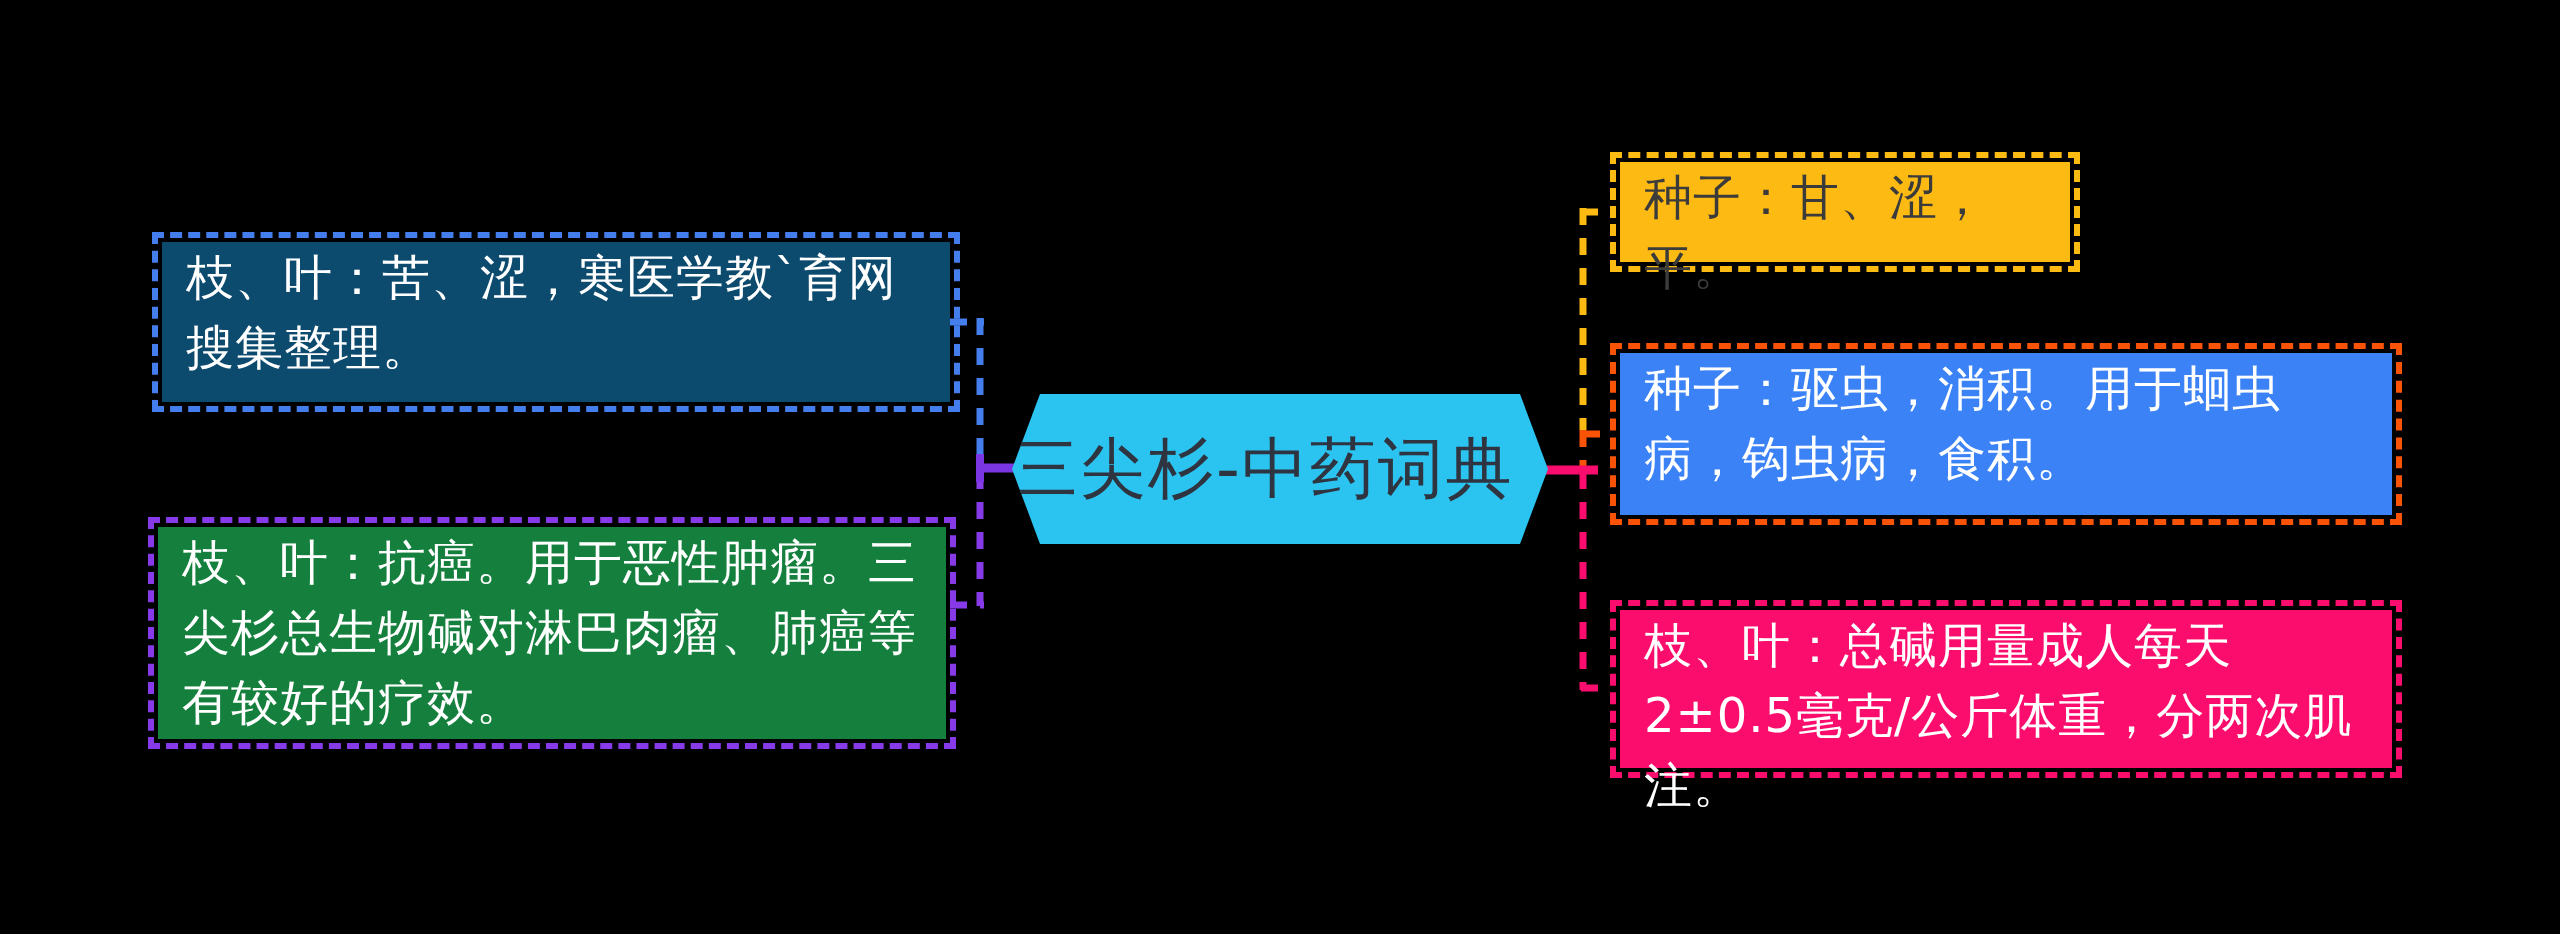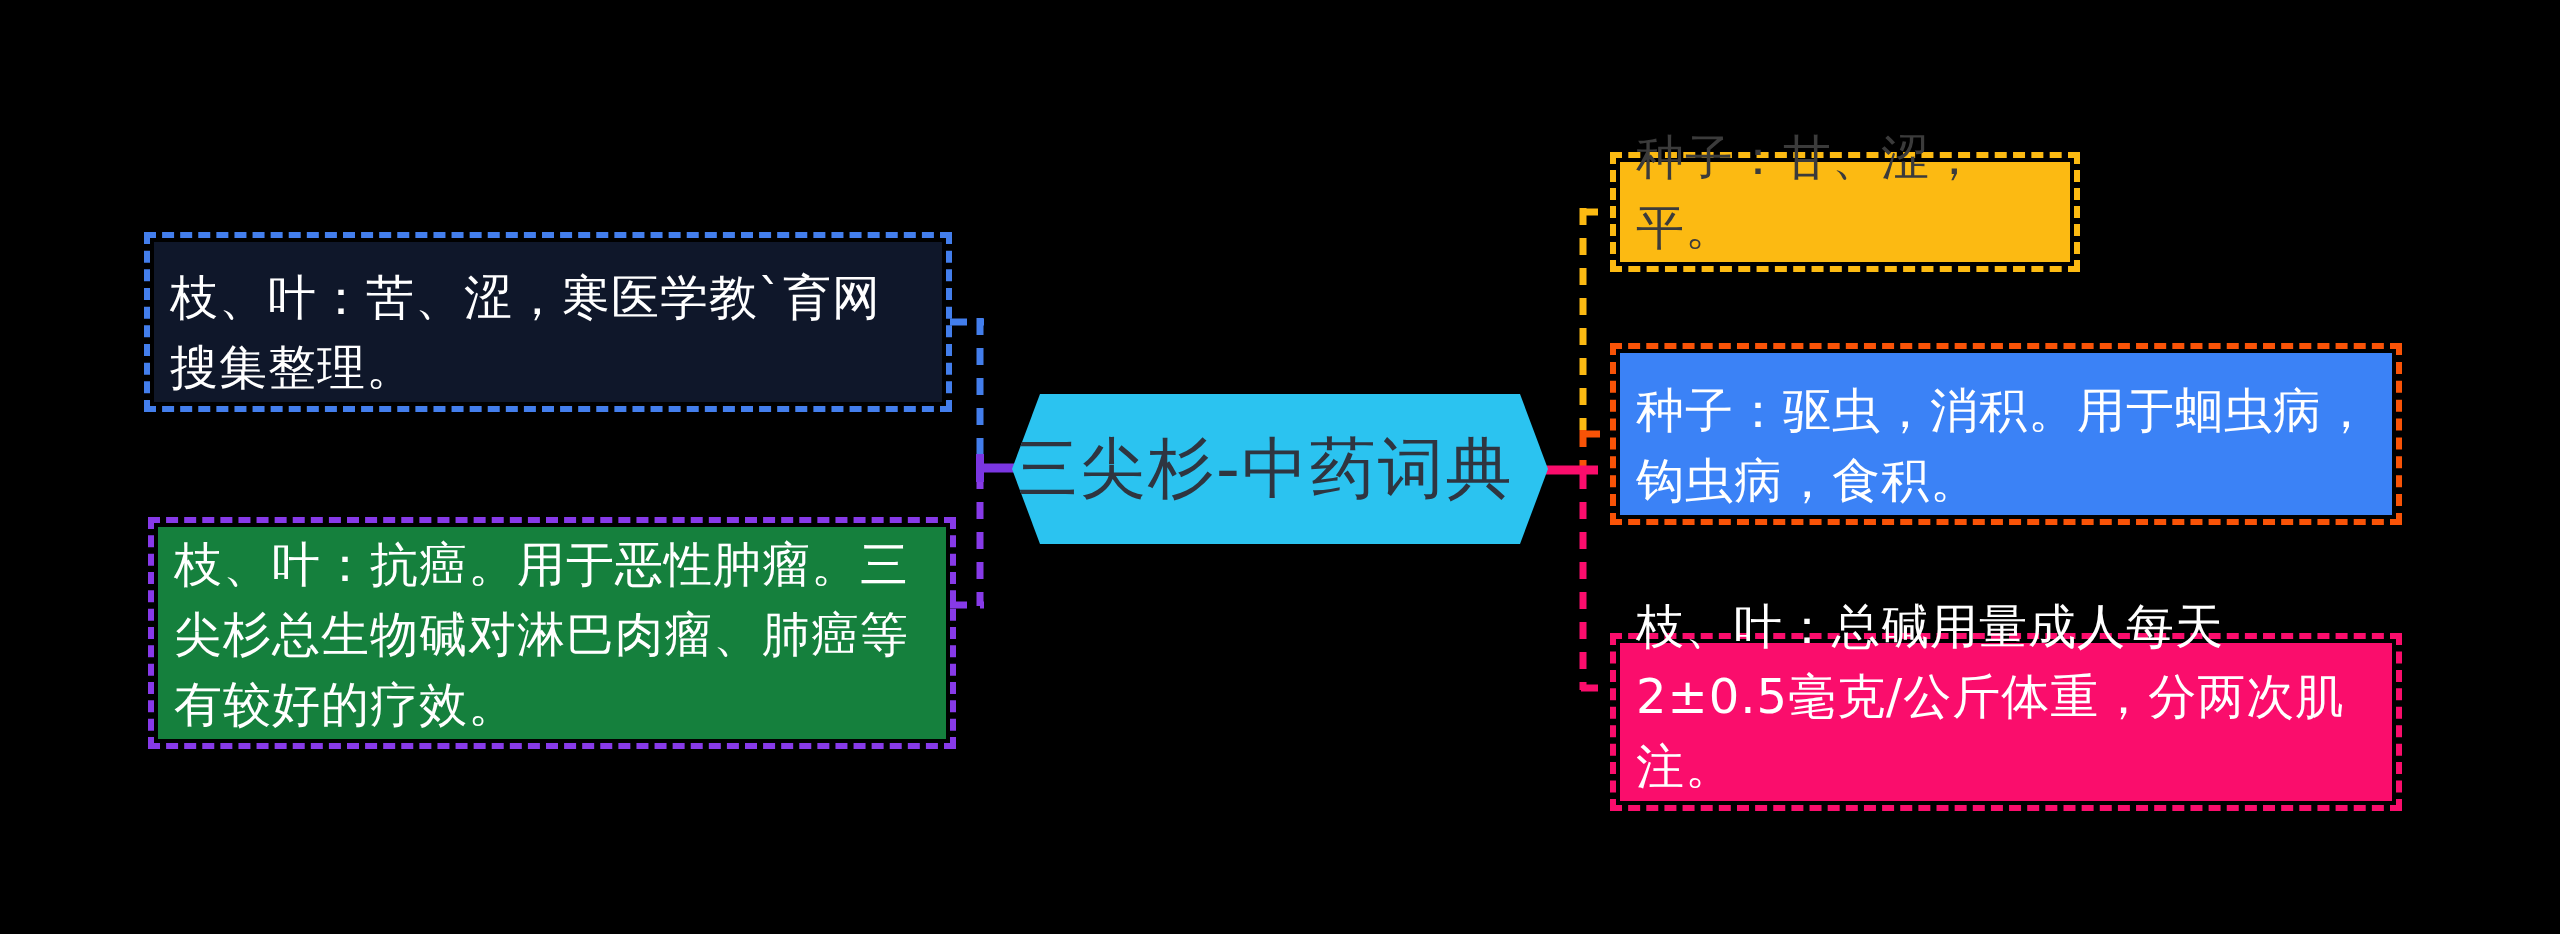--- a/index.html
+++ b/index.html
@@ -29,33 +29,33 @@
     position: absolute;
     border: 6px dashed;
     padding: 4px;
     background-clip: content-box;
     display: flex;
     box-sizing: border-box;
   }
   .box .inner {
     flex: 1;
     display: flex;
-    align-items: flex-end;
-    padding: 0 16px;
+    align-items: flex-start;
+    padding: 0 24px;
     font-size: 48px;
     line-height: 70px;
     font-weight: 400;
     color: #ffffff;
     letter-spacing: 1px;
   }
-  .box-blue   { left: 144px;  top: 232px; width: 808px; height: 180px; border-color: #437eec; background-color: #0f172a; }
+  .box-blue   { left: 152px;  top: 232px; width: 808px; height: 180px; border-color: #437eec; background-color: #0c4a6e; }
   .box-purple { left: 148px;  top: 517px; width: 808px; height: 232px; border-color: #873ae8; background-color: #15803d; }
   .box-yellow { left: 1610px; top: 152px; width: 470px; height: 120px; border-color: #fcba12; background-color: #fcba12; }
   .box-orange { left: 1610px; top: 343px; width: 792px; height: 182px; border-color: #f95307; background-color: #3b82f6; }
-  .box-pink   { left: 1610px; top: 633px; width: 792px; height: 178px; border-color: #fa0d6c; background-color: #fa0d6c; }
+  .box-pink   { left: 1610px; top: 600px; width: 792px; height: 178px; border-color: #fa0d6c; background-color: #fa0d6c; }
   .box-yellow .inner { color: #3b3b3b; }
   
   .center-node {
     position: absolute;
     left: 1012px;
     top: 394px;
     width: 536px;
     height: 150px;
     background: #2bc3f0;
     clip-path: polygon(0% 50%, 28px 0%, calc(100% - 28px) 0%, 100% 50%, calc(100% - 28px) 100%, 28px 100%);

